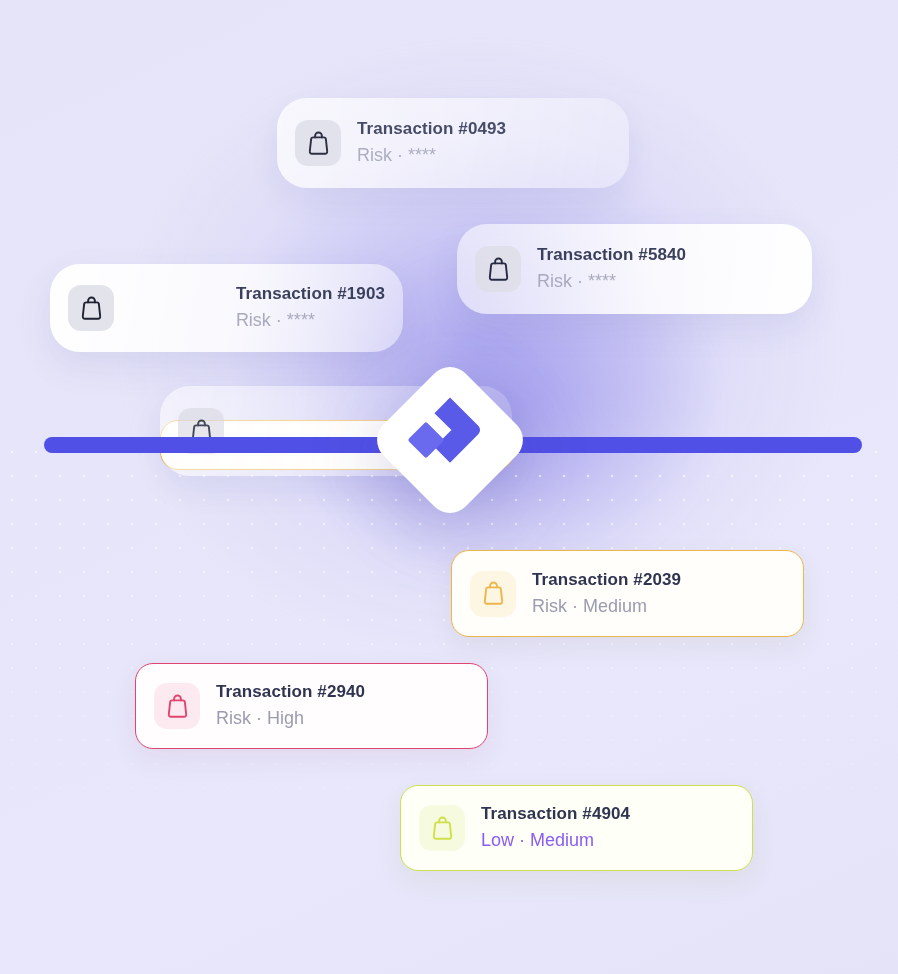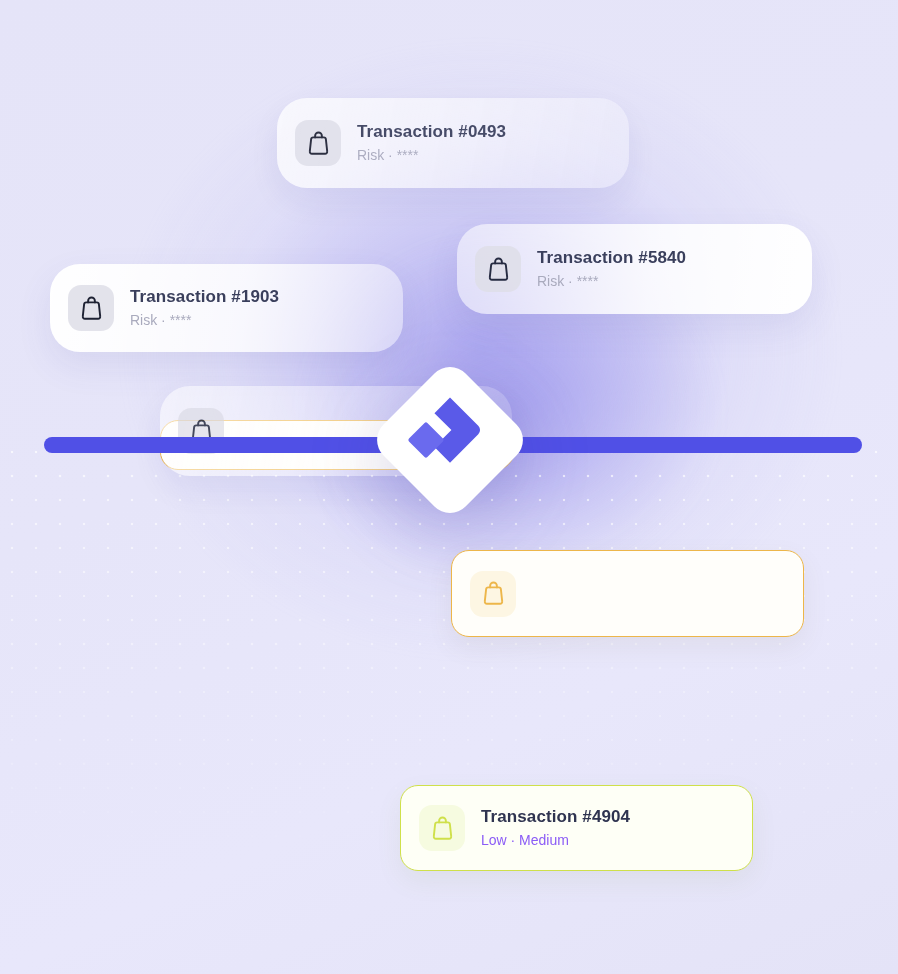--- a/index.html
+++ b/index.html
@@ -49,42 +49,42 @@
     width:46px;height:46px;flex:0 0 46px;
     border-radius:13px;
     display:flex;align-items:center;justify-content:center;
   }
   .card .txt{margin-left:16px;display:flex;flex-direction:column;justify-content:center;}
   .card .title{
     font-size:17px;font-weight:700;letter-spacing:.1px;
     color:#2d3350;line-height:1.2;
   }
   .card .sub{
-    font-size:14px;font-weight:400;
+    font-size:18px;font-weight:400;
     color:#9a9bb0;line-height:1.25;margin-top:5px;
   }
 
   
   .ghost{
     background:linear-gradient(110deg, rgba(255,255,255,.92) 0%, rgba(255,255,255,.72) 45%, rgba(255,255,255,.30) 100%);
     box-shadow:0 14px 34px rgba(83,77,170,.10);
     border-radius:30px;
   }
   .ghost .ico{background:rgba(222,222,232,.85);}
   .ghost .title{color:#3a3f5c;}
   .ghost .sub{color:#a9aabd;}
 
   #card-0493{left:277px;top:98px;width:352px;height:90px;opacity:.92;}
   #card-0493{background:linear-gradient(100deg, rgba(255,255,255,.80) 0%, rgba(255,255,255,.62) 50%, rgba(255,255,255,.30) 100%);}
 
   #card-3940{left:457px;top:224px;width:355px;height:90px;}
   #card-3940{background:linear-gradient(100deg, rgba(255,255,255,.52) 0%, rgba(255,255,255,.86) 55%, rgba(255,255,255,.98) 100%);}
 
   #card-1903{left:50px;top:264px;width:353px;height:88px;}
-  #card-1903{background:linear-gradient(100deg, rgba(255,255,255,.99) 0%, rgba(255,255,255,.80) 55%, rgba(255,255,255,.42) 100%);}
+  #card-1903{background:linear-gradient(100deg, rgba(255,255,255,.99) 0%, rgba(255,255,255,.80) 55%, rgba(255,255,255,.42) 100%);justify-content:space-between;}
 
   #card-98{left:160px;top:386px;width:352px;height:90px;opacity:.86;}
   #card-98{background:linear-gradient(100deg, rgba(255,255,255,.62) 0%, rgba(255,255,255,.42) 60%, rgba(255,255,255,.22) 100%);}
 
   
   #card-2039{
     left:451px;top:550px;width:353px;height:87px;
     background:#fffefa;border:1.6px solid #edb64a;
     box-shadow:0 10px 26px rgba(120,104,60,.08);
   }
@@ -204,22 +204,38 @@
     </svg>
   </div>
 
   <div class="card" id="card-2039">
     <div class="ico">
       <svg width="25" height="27" viewBox="0 0 25 27" fill="none">
         <path d="M9.1 7.4V5.9a3.4 3.4 0 0 1 6.8 0v1.5" stroke="#edb64a" stroke-width="1.9" stroke-linecap="round"></path>
         <path d="M5.1 9.3c.1-1.1 1-1.9 2.1-1.9h10.6c1.1 0 2 .8 2.1 1.9l1.3 12.1a2.1 2.1 0 0 1-2.1 2.4H5.9a2.1 2.1 0 0 1-2.1-2.4L5.1 9.3Z" stroke="#edb64a" stroke-width="1.9" stroke-linejoin="round"></path>
       </svg>
     </div>
-  </div>
-
+    <div class="txt">
+      <div class="title">Transaction #2039</div>
+      <div class="sub">Risk · Medium</div>
+    </div>
+  </div>
+
+  <div class="card" id="card-2940">
+    <div class="ico">
+      <svg width="25" height="27" viewBox="0 0 25 27" fill="none">
+        <path d="M9.1 7.4V5.9a3.4 3.4 0 0 1 6.8 0v1.5" stroke="#e0446f" stroke-width="1.9" stroke-linecap="round"></path>
+        <path d="M5.1 9.3c.1-1.1 1-1.9 2.1-1.9h10.6c1.1 0 2 .8 2.1 1.9l1.3 12.1a2.1 2.1 0 0 1-2.1 2.4H5.9a2.1 2.1 0 0 1-2.1-2.4L5.1 9.3Z" stroke="#e0446f" stroke-width="1.9" stroke-linejoin="round"></path>
+      </svg>
+    </div>
+    <div class="txt">
+      <div class="title">Transaction #2940</div>
+      <div class="sub">Risk · High</div>
+    </div>
+  </div>
 
   <div class="card" id="card-4904">
     <div class="ico">
       <svg width="25" height="27" viewBox="0 0 25 27" fill="none">
         <path d="M9.1 7.4V5.9a3.4 3.4 0 0 1 6.8 0v1.5" stroke="#cfe04a" stroke-width="1.9" stroke-linecap="round"></path>
         <path d="M5.1 9.3c.1-1.1 1-1.9 2.1-1.9h10.6c1.1 0 2 .8 2.1 1.9l1.3 12.1a2.1 2.1 0 0 1-2.1 2.4H5.9a2.1 2.1 0 0 1-2.1-2.4L5.1 9.3Z" stroke="#cfe04a" stroke-width="1.9" stroke-linejoin="round"></path>
       </svg>
     </div>
     <div class="txt">
       <div class="title">Transaction #4904</div>

